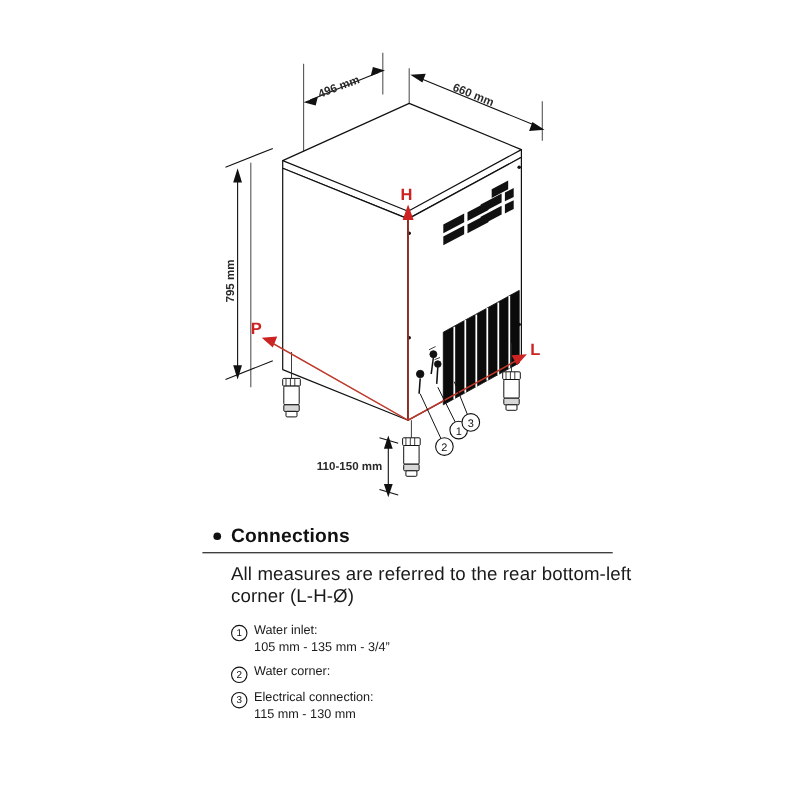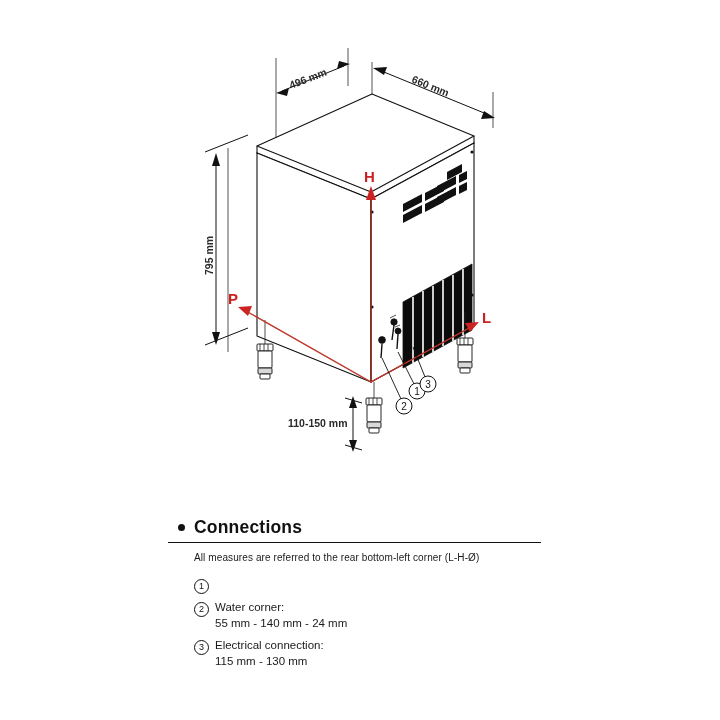--- a/index.html
+++ b/index.html
@@ -133,24 +133,23 @@
     stroke: #111111;
     stroke-width: 1.4;
   }
   .hinge-dot {
     fill: #111111;
   }
 
   
   #connections {
     position: absolute;
-    left: 168px;
+    left: 184px;
     top: 478px;
     width: 420px;
-    margin-top: 40px;
   }
   .conn-heading {
     display: flex;
     align-items: center;
     gap: 9px;
     margin: 0 0 0 10px;
   }
   .conn-bullet {
     width: 7px;
     height: 7px;
@@ -166,21 +165,21 @@
     line-height: 1.1;
   }
   .conn-rule {
     height: 0;
     border-top: 1.4px solid #111111;
     margin: 5px 0 0 0;
     width: 373px;
   }
   .conn-note {
     margin: 9px 0 0 26px;
-    font-size: 10px;
+    font-size: 17px;
     color: #1a1a1a;
     letter-spacing: 0.1px;
   }
   .conn-list {
     margin: 14px 0 0 26px;
   }
   .conn-item {
     display: flex;
     align-items: flex-start;
     gap: 6px;
@@ -388,27 +387,30 @@
     </div>
 
     <div class="conn-rule"></div>
 
     <div class="conn-note">All measures are referred to the rear bottom-left corner (L-H-Ø)</div>
 
     <div class="conn-list">
 
       <div class="conn-item">
         <span class="conn-num">1</span>
+        <span class="conn-body">
+          <span class="conn-label">Water inlet:</span>
+          <span class="conn-values">105 mm  -  135 mm   -  3/4”</span>
+        </span>
       </div>
 
       <div class="conn-item">
         <span class="conn-num">2</span>
         <span class="conn-body">
           <span class="conn-label">Water corner:</span>
-          <span class="conn-values">55 mm - 140 mm - 24 mm</span>
         </span>
       </div>
 
       <div class="conn-item">
         <span class="conn-num">3</span>
         <span class="conn-body">
           <span class="conn-label">Electrical connection:</span>
           <span class="conn-values">115 mm - 130 mm</span>
         </span>
       </div>

